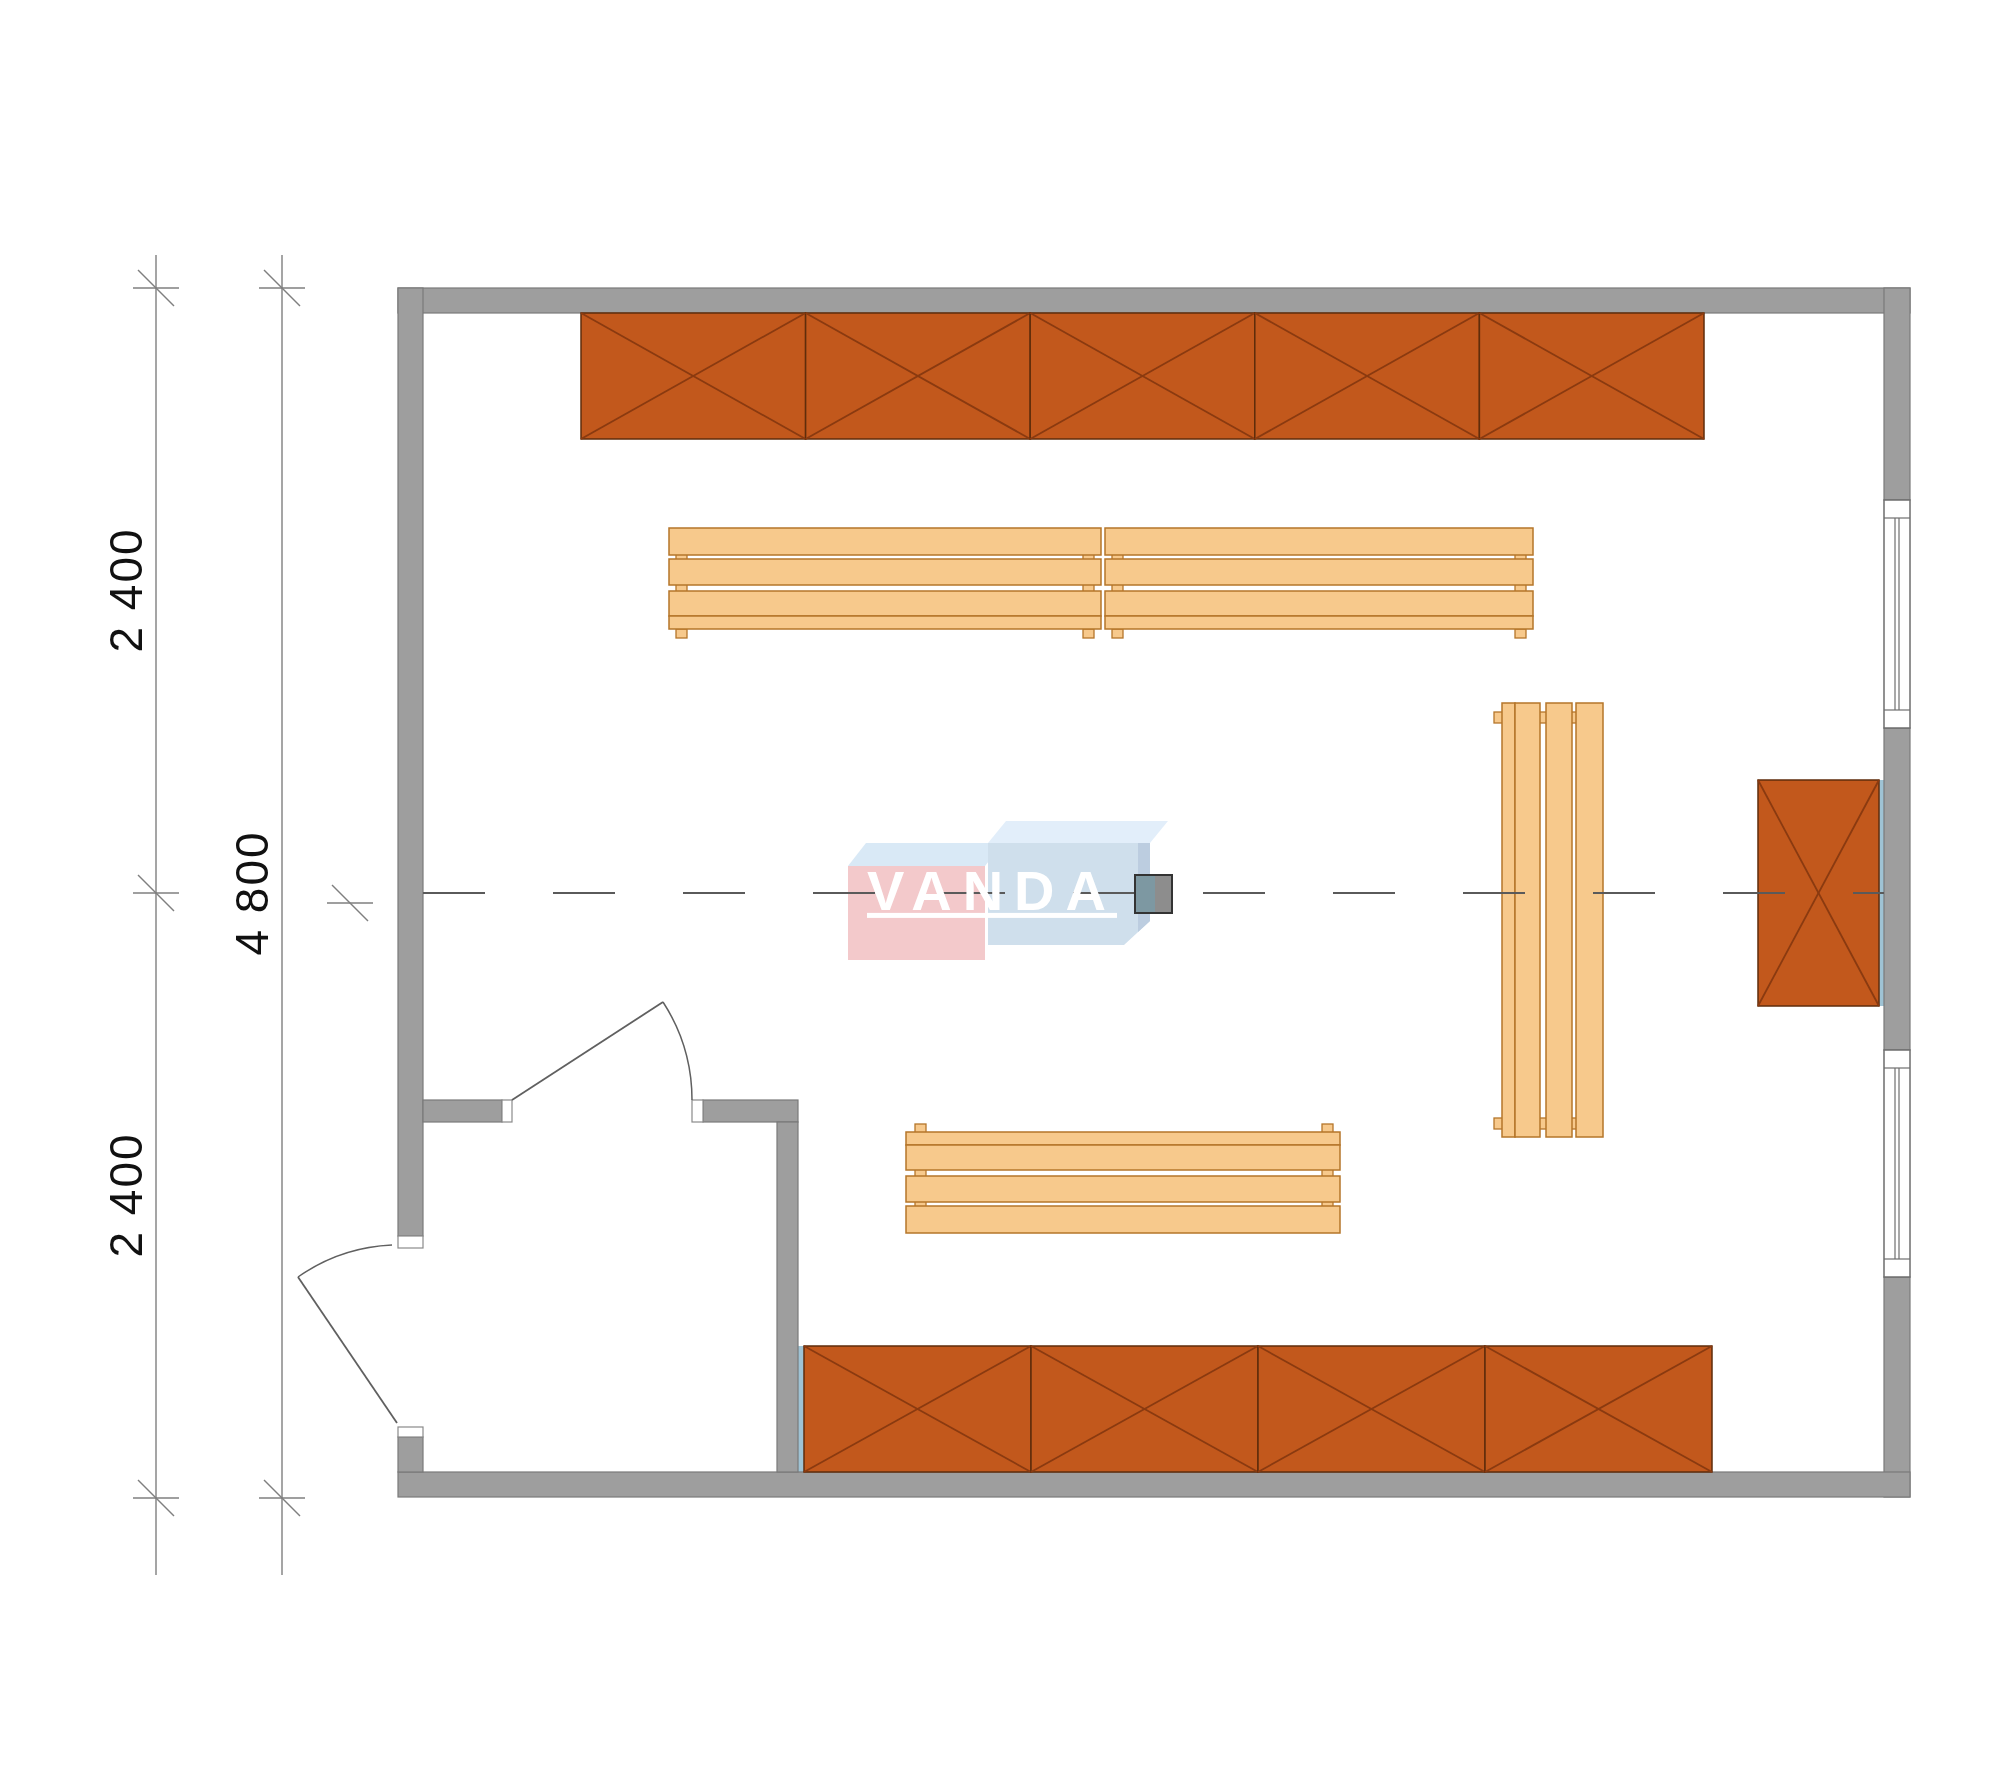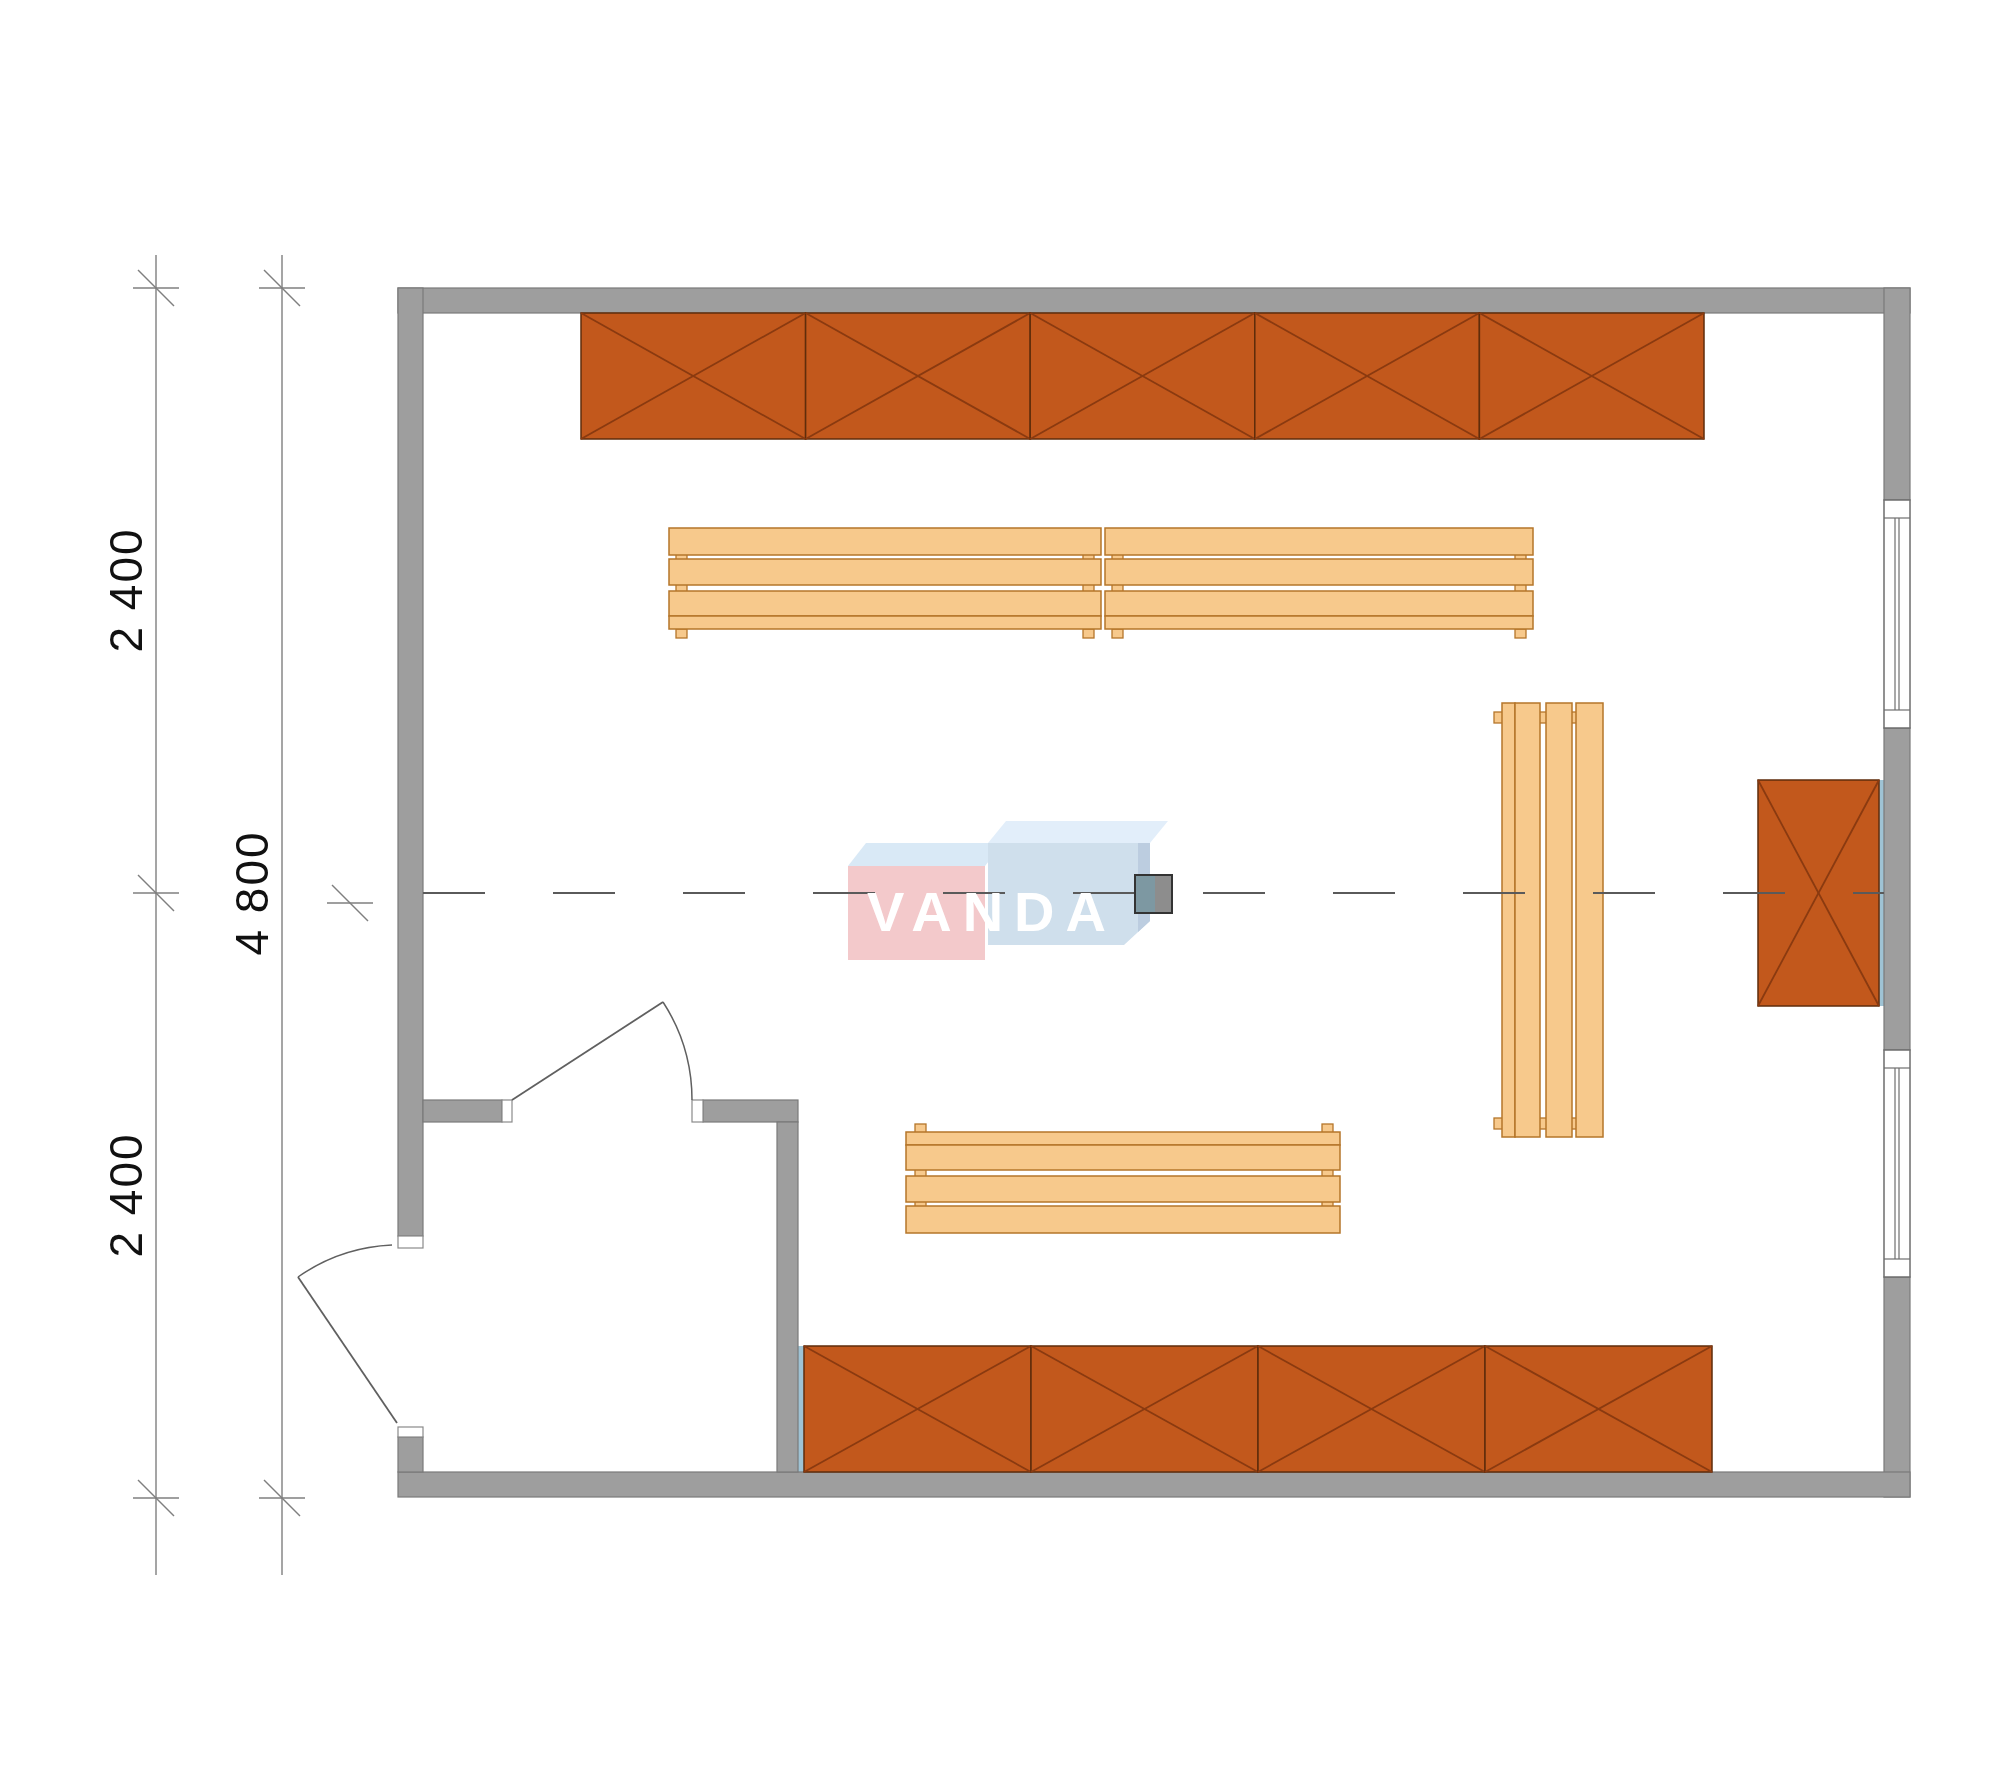--- a/index.html
+++ b/index.html
@@ -139,14 +139,14 @@
       <polygon points="988,843 1150,843 1150,921 1124,945 988,945" fill="#cfdfec"></polygon>
       <polygon points="1138,843 1150,843 1150,921 1138,932" fill="#bccde0"></polygon>
       <line x1="423" y1="893" x2="1884" y2="893" stroke="#5a5a5a" stroke-width="2" stroke-dasharray="62 68"></line>
       <rect x="1135" y="875" width="20" height="38" fill="#7d98a2" stroke="none" stroke-width="0"></rect>
       <rect x="1155" y="875" width="17" height="38" fill="#8d8d8d" stroke="none" stroke-width="0"></rect>
       <rect x="1135" y="875" width="37" height="38" fill="none" stroke="#333333" stroke-width="2"></rect>
     </svg>
   <div class="dim-label" id="dim-label-0" style="left: 126px; top: 590px;">2 400</div>
   <div class="dim-label" id="dim-label-1" style="left: 252px; top: 893px;">4 800</div>
   <div class="dim-label" id="dim-label-2" style="left: 126px; top: 1195px;">2 400</div>
-  <div class="logo-text" id="logo-text" style="left: 992px; top: 914px;">VANDA</div>
+  <div class="logo-text" id="logo-text" style="left: 992px; top: 893px; text-decoration: underline;">VANDA</div>
 </div>
 
 </body></html>

